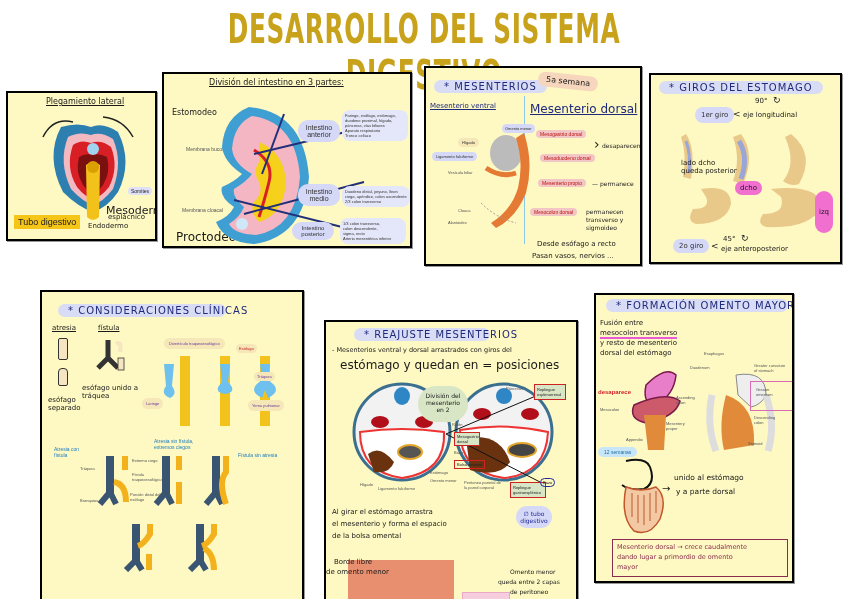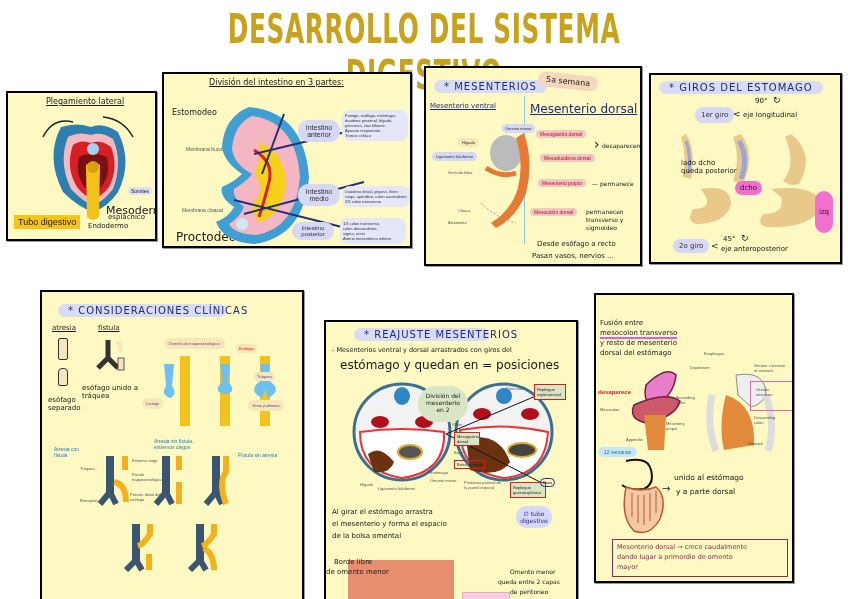--- a/index.html
+++ b/index.html
@@ -286,20 +286,21 @@
   </div>
   <div class="lbl hand" style="left:8px;top:236px;font-size:7px;">Borde libre</div>
   <div class="lbl hand" style="left:0px;top:246px;font-size:7px;">de omento menor</div>
   <div class="lbl hand" style="left:184px;top:246px;font-size:6px;">Omento menor</div>
   <div class="lbl hand" style="left:172px;top:256px;font-size:6px;">queda entre 2 capas</div>
   <div class="lbl hand" style="left:184px;top:266px;font-size:6px;">de peritoneo</div>
   <div style="position:absolute;left:136px;top:270px;width:48px;height:36px;background:#f6cddd;border:1px solid #e8a8c8;"></div>
 </div>
 
 <div id="c7" class="card">
+  <div class="handtitle" style="left:10px;top:4px;width:182px;">* FORMACIÓN OMENTO MAYOR</div>
   <div class="lbl hand" style="left:4px;top:24px;font-size:7px;">Fusión entre</div>
   <div class="lbl hand" style="left:4px;top:34px;font-size:7px;border-bottom:2px solid #e85bd4;">mesocolon transverso</div>
   <div class="lbl hand" style="left:4px;top:44px;font-size:7px;">y resto de mesenterio</div>
   <div class="lbl hand" style="left:4px;top:54px;font-size:7px;">dorsal del estómago</div>
   <div class="lbl" style="left:2px;top:94px;font-size:6px;color:#d1202a;font-weight:bold;">desaparece</div>
   <svg style="position:absolute;left:30px;top:60px" width="170" height="100" viewBox="0 0 170 100">
     <path d="M20 30 Q40 10 50 20 Q48 40 30 50 Q16 50 20 30Z" fill="#e87ec9" stroke="#7a1a4a" stroke-width="1.5"></path>
     <path d="M8 50 Q40 36 54 46 Q50 62 20 68 Q2 64 8 50Z" fill="#cc5a6a" stroke="#7a1a4a" stroke-width="1.5"></path>
     <path d="M18 60 L40 60 L38 95 L22 95Z" fill="#e08a3a"></path>
     <path d="M110 20 Q140 15 140 40 Q135 50 125 52 L112 40Z" fill="#eee" stroke="#888"></path>

